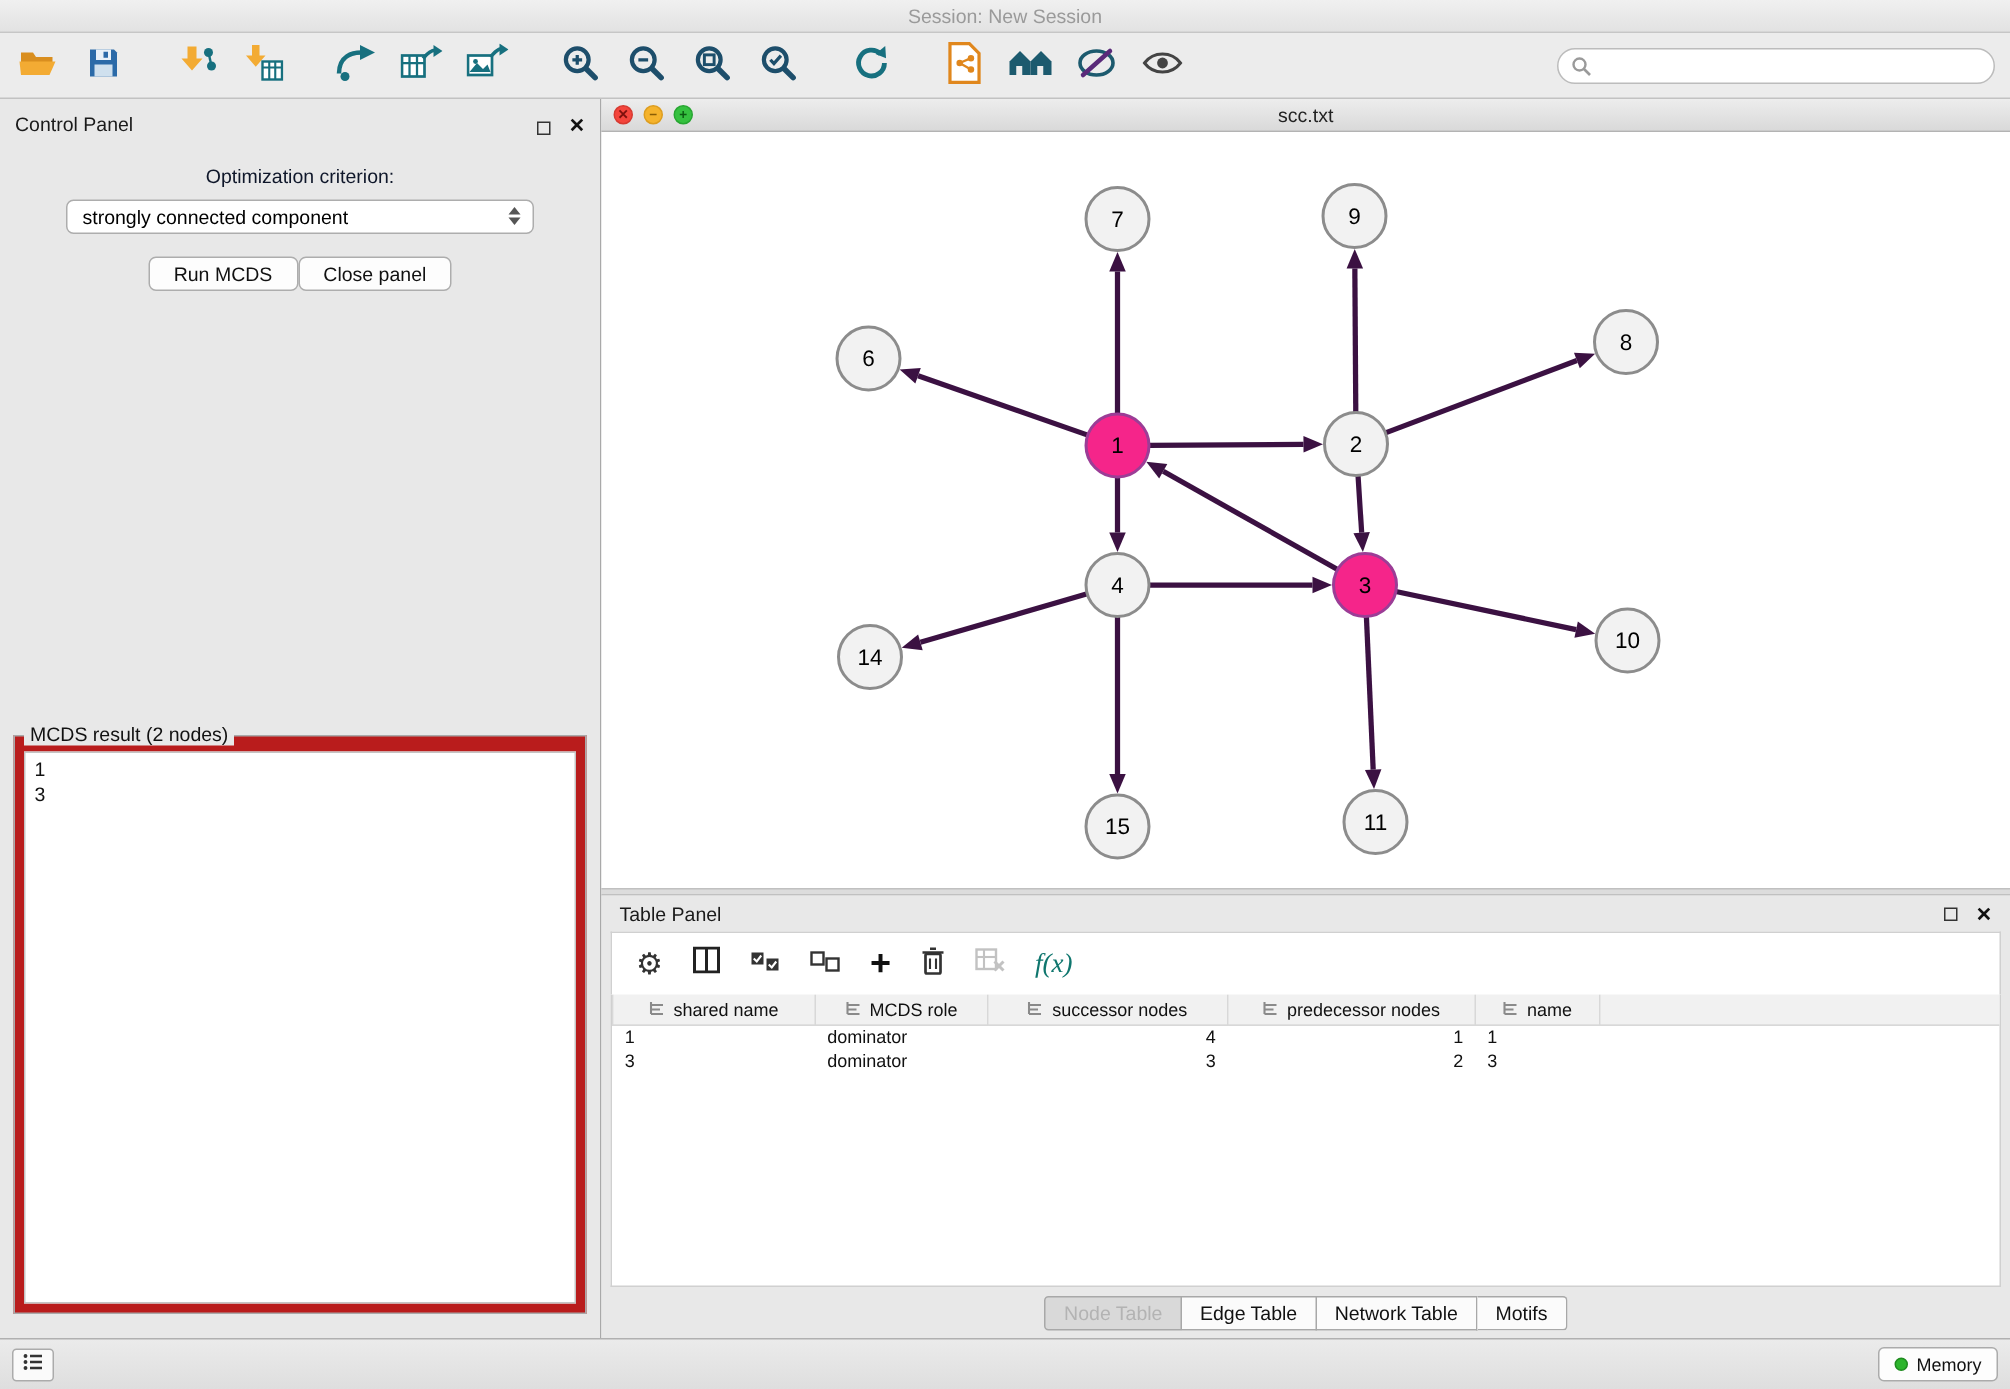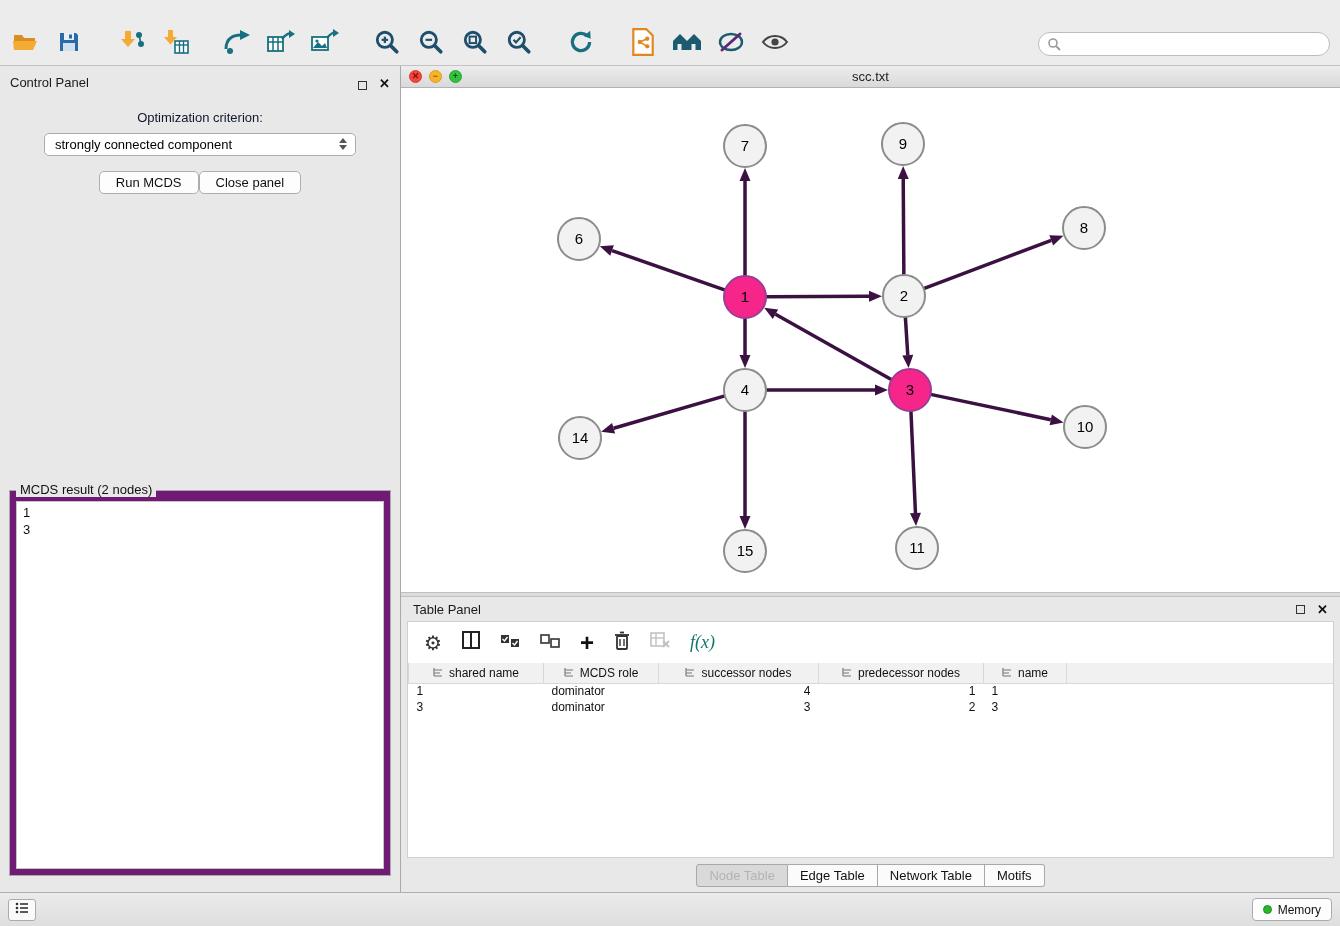--- a/index.html
+++ b/index.html
@@ -44,21 +44,21 @@
     background:#fff; border:1px solid #adadad; border-radius:5px;
     font-size:13px; display:flex; align-items:center; padding:0 24px 0 10px; cursor:pointer; }
   .dd-arrows { position:absolute; right:8px; top:4px; display:flex; flex-direction:column; gap:2px; }
   .dd-arrows i { display:block; width:0; height:0; border-left:4px solid transparent; border-right:4px solid transparent; }
   .dd-up { border-bottom:5px solid #555; }
   .dd-down { border-top:5px solid #555; }
   .btn-row { display:flex; justify-content:center; margin-top:15px; }
   .pbtn { background:#fdfdfd; border:1px solid #adadad; border-radius:5px;
     font-size:13px; padding:3px 16px; cursor:pointer; color:#111; }
   .result-box { position:absolute; left:9px; right:9px; top:424px; height:386px;
-    border:1px solid #a9a9a9; background:#701a75; }
+    border:1px solid #a9a9a9; background:#b91c1c; }
   .result-legend { position:absolute; top:-9px; left:6px; background:#e8e8e8;
     padding:0 4px; font-size:13px; color:#111; }
   .result-inner { position:absolute; inset:10px 6px 6px 6px; background:#fff;
     border:1px solid #c4c4c4; font-size:13px; line-height:17px; padding:2px 6px;
     white-space:pre; color:#111; }
 
   
   .right-area { position:absolute; left:401px; top:66px; width:939px; height:826px; background:#e8e8e8; }
   .net-window { position:absolute; left:0; top:0; width:939px; height:526px; }
   .net-titlebar { height:22px; background:linear-gradient(#ededed,#d9d9d9);
@@ -110,20 +110,23 @@
   .memory-btn { margin-left:auto; height:23px; background:#fdfdfd; border:1px solid #ababab;
     border-radius:4px; display:flex; align-items:center; gap:6px; padding:0 10px;
     font-size:12px; color:#111; cursor:pointer; }
   .green-dot { width:9px; height:9px; border-radius:50%; background:#2db52d; border:1px solid #1f8c1f; }
 </style>
 </head>
 <body>
 
 <div class="app">
 
+  <div class="titlebar">
+    <span>Session: New Session</span>
+  </div>
 
   <div class="toolbar">
     <div class="tgroup">
       <button class="tbtn">
         <span>
           <svg width="26" height="22" viewBox="0 0 26 22">
             <path d="M2 4 h8 l2 3 h11 v4 H2 z" fill="#d98e1f"></path>
             <path d="M1 10 h24 l-4 9 H2 z" fill="#f3ab33"></path>
           </svg></span>
       </button>

